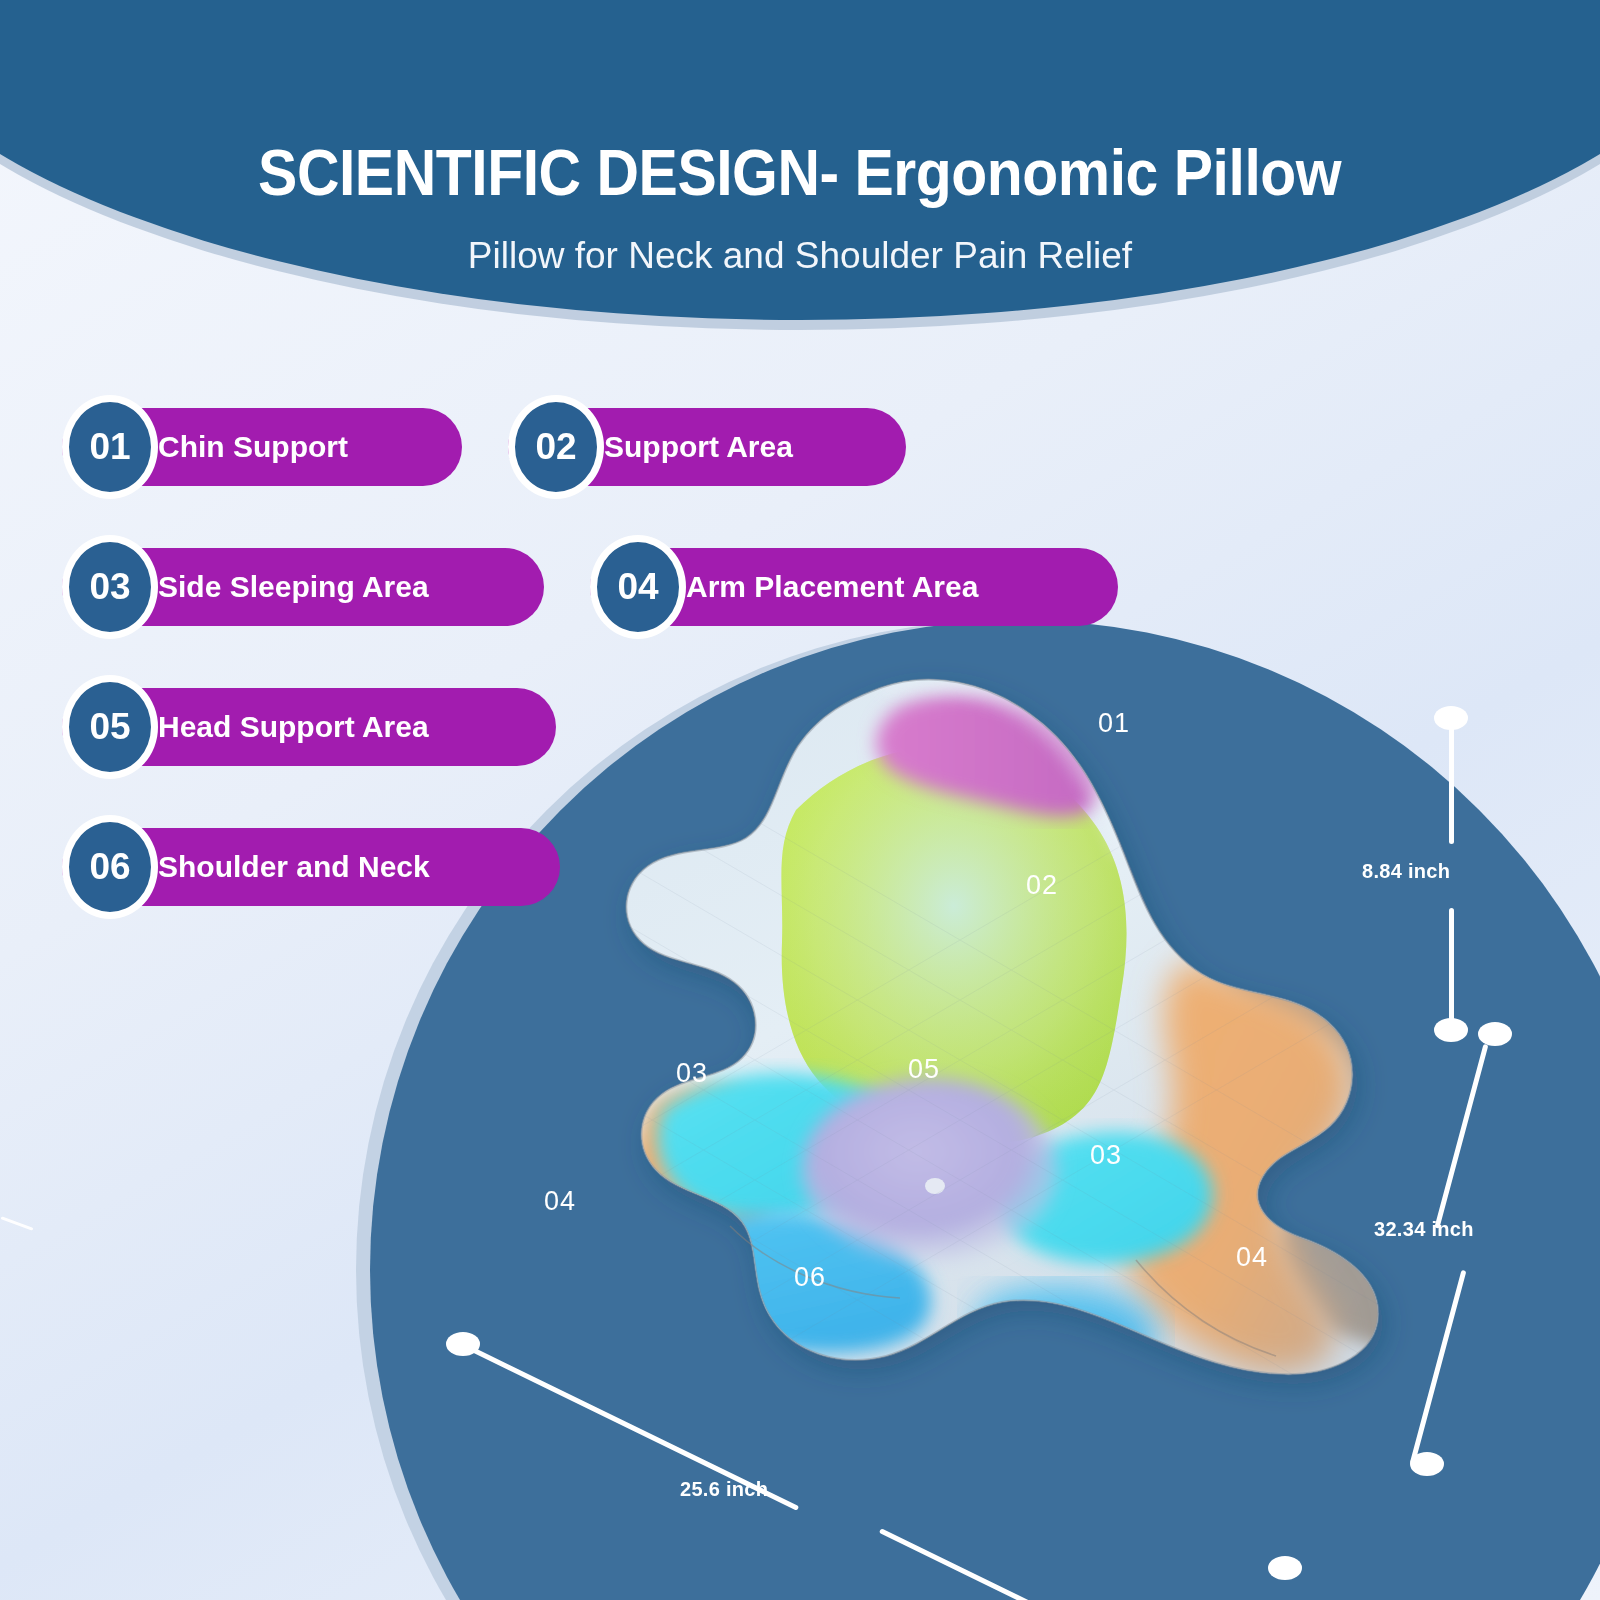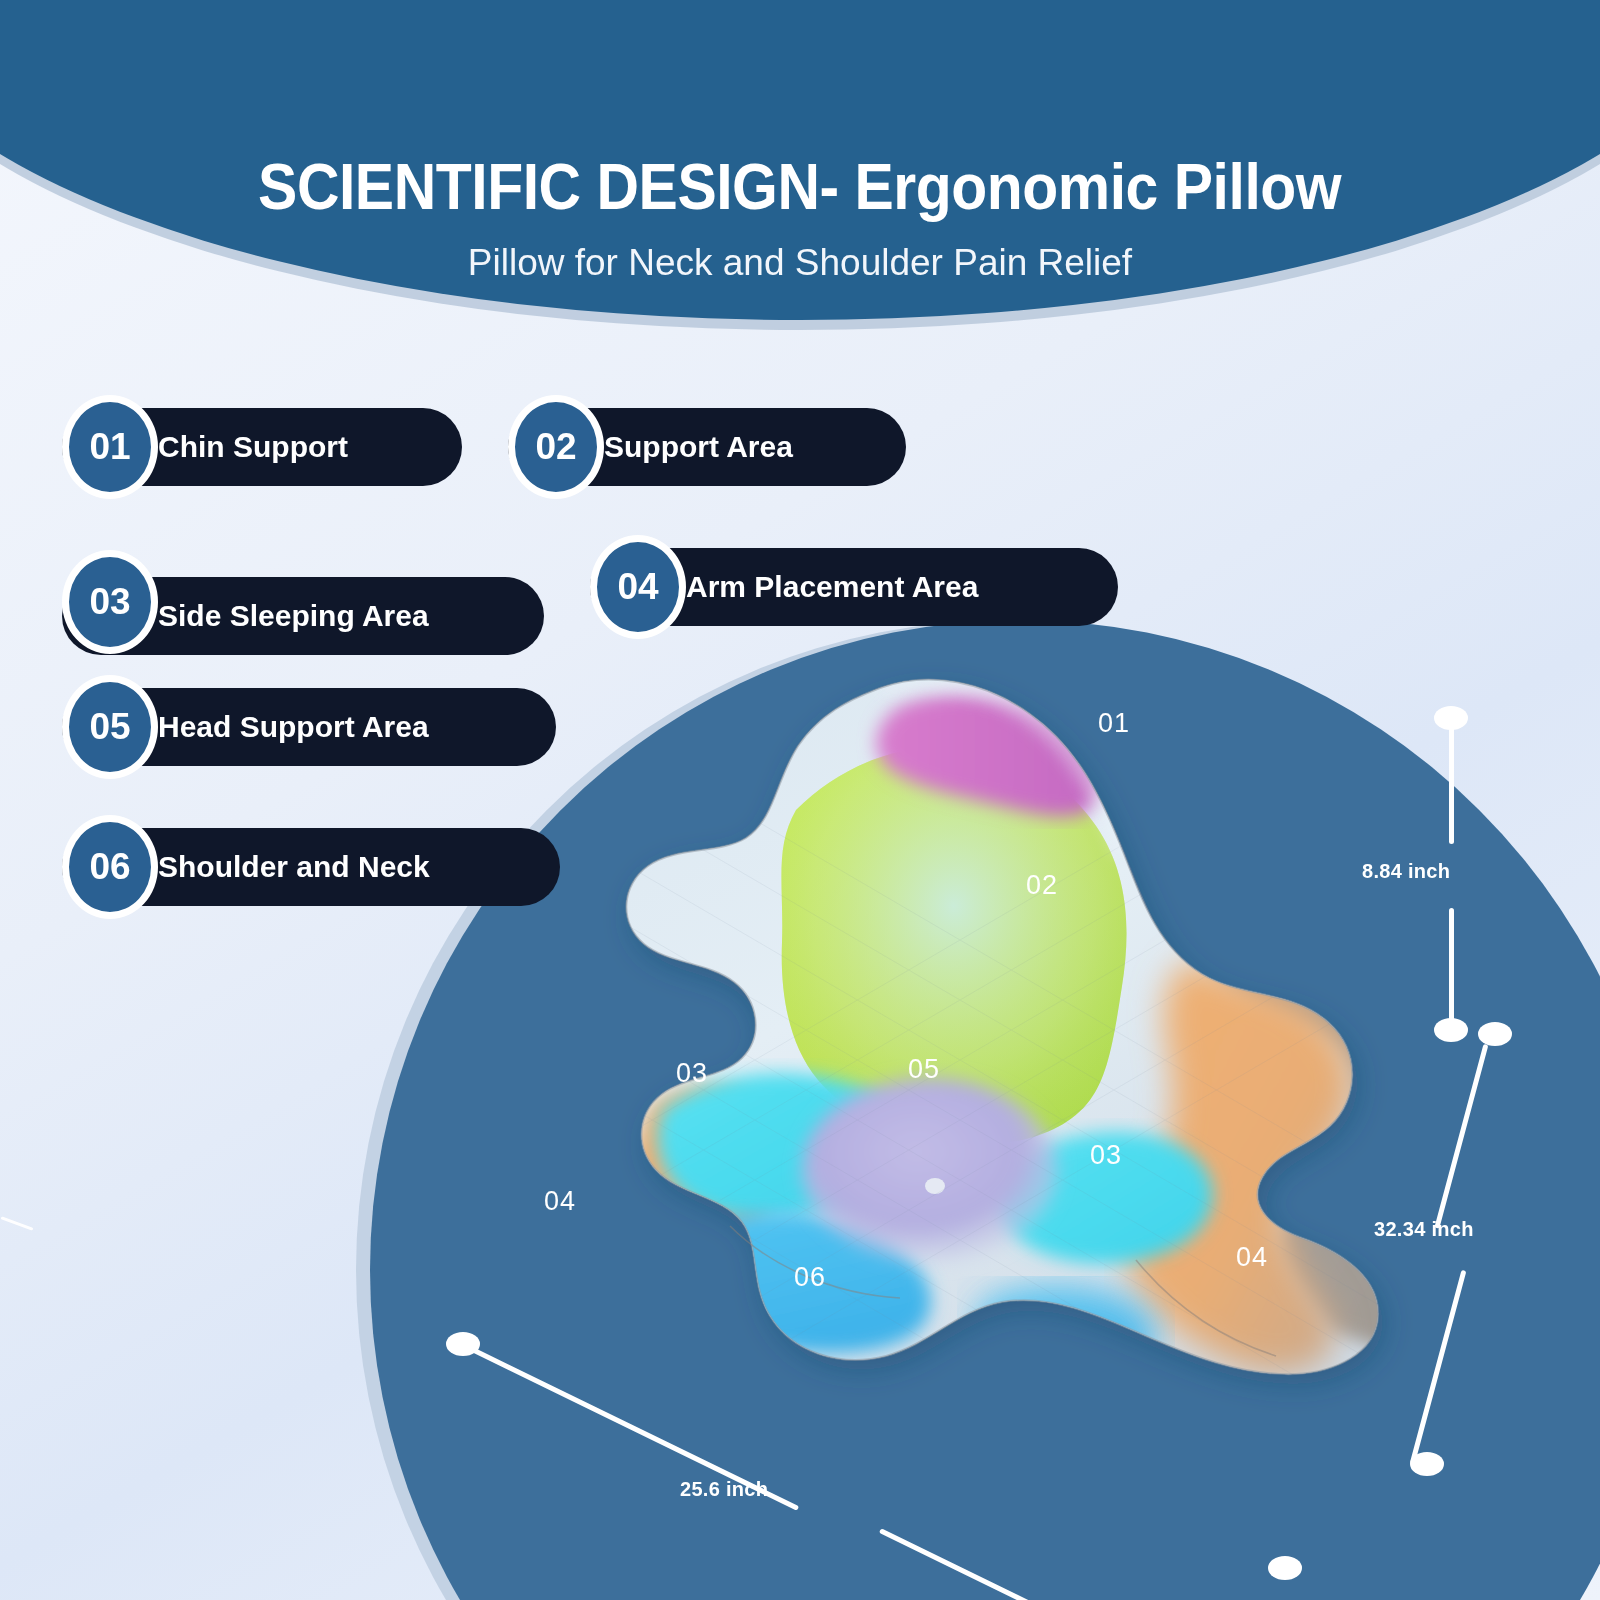--- a/index.html
+++ b/index.html
@@ -23,42 +23,42 @@
     display:flex;flex-direction:column;align-items:center;justify-content:flex-end;
     padding-bottom:28px;box-sizing:border-box;
   }
   .title{
     color:#ffffff;font-size:64px;font-weight:bold;letter-spacing:-.5px;
     font-stretch:condensed;transform:scaleX(.92);transform-origin:center;
     white-space:nowrap;margin:0 0 14px 0;line-height:1;
   }
   .sub{
     color:#f2f6fb;font-size:37px;font-weight:400;line-height:1.33;
-    text-align:center;margin:5px;white-space:nowrap;
+    text-align:center;margin:12px;white-space:nowrap;
   }
 
   
   .circle-ring{
     position:absolute;left:356px;top:620px;width:1300px;height:1300px;
     border-radius:50%;background:#c3d2e4;
   }
   .circle{
     position:absolute;left:370px;top:620px;width:1300px;height:1300px;
     border-radius:50%;background:#3d6f9b;
   }
   .streak{
     position:absolute;left:0px;top:1222px;width:34px;height:3px;
     background:#ffffff;transform:rotate(20deg);opacity:.95;border-radius:2px;
   }
 
   
   .badges{position:absolute;left:0;top:0;width:100%;height:100%;}
   .badge-row{position:absolute;display:flex;align-items:center;}
   .pill{
-    position:relative;height:78px;border-radius:39px;background:#0f172a;
+    position:relative;height:78px;border-radius:39px;background:#a21caf;
     display:flex;align-items:center;color:#fff;font-size:30px;font-weight:bold;
     padding:0 34px 0 96px;box-sizing:border-box;white-space:nowrap;
   }
   .num{
     position:absolute;left:0;top:50%;transform:translateY(-50%);
     width:96px;height:104px;border-radius:50%;
     background:#2a6092;border:7px solid #ffffff;
     display:flex;align-items:center;justify-content:center;
     color:#ffffff;font-size:37px;font-weight:bold;z-index:3;box-sizing:border-box;
   }
@@ -113,21 +113,21 @@
       <div class="badge-wrap">
         <div class="pill" style="width:398px;">
           <span>Support Area</span>
         </div>
         <div class="num">02</div>
       </div>
     </div>
 
     <div class="badge-row" style="left:62px;top:548px;">
       <div class="badge-wrap">
-        <div class="pill" style="width:482px;margin-top:29px;">
+        <div class="pill" style="width:482px;">
           <span>Side Sleeping Area</span>
         </div>
         <div class="num">03</div>
       </div>
     </div>
 
     <div class="badge-row" style="left:590px;top:548px;">
       <div class="badge-wrap">
         <div class="pill" style="width:528px;">
           <span>Arm Placement Area</span>

